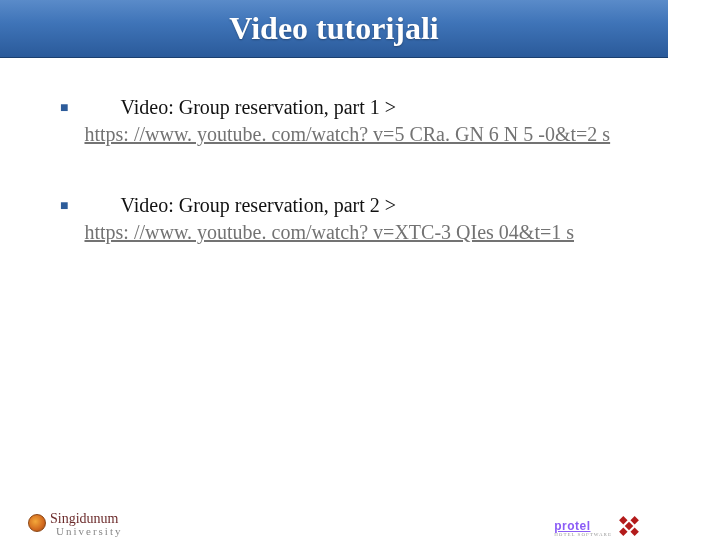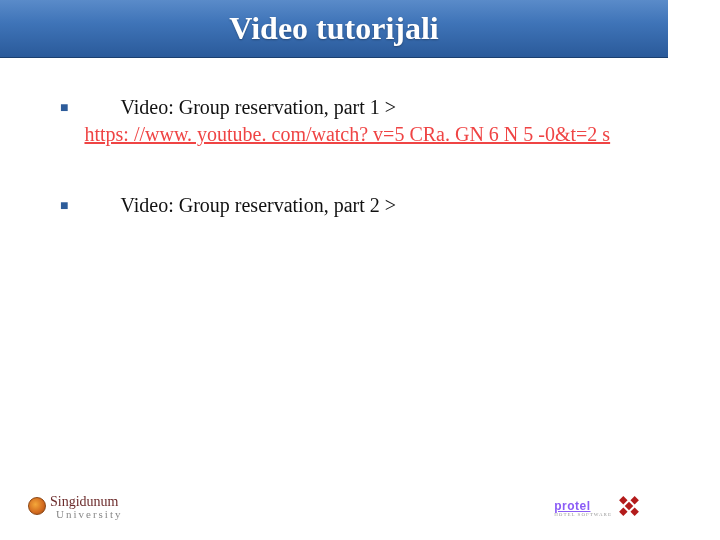--- a/index.html
+++ b/index.html
@@ -41,33 +41,33 @@
   .bullet-mark {
     color: #2d5c9a;
     font-size: 14px;
     margin-right: 16px;
     margin-top: 6px;
     flex-shrink: 0;
   }
   .bullet-body { line-height: 1.35; }
   .bullet-lead { color: #111; margin-left: 36px; }
   .link {
-    color: #ef4444;
+    color: #737373;
     text-decoration: underline;
     word-break: break-all;
   }
   .footer {
     position: absolute;
-    bottom: 14px;
+    bottom: 3px;
     left: 0;
     right: 0;
     height: 40px;
     display: flex;
     justify-content: space-between;
-    align-items: center;
+    align-items: flex-end;
     padding: 0 28px;
     gap: 45px;
   }
   .logo-left {
     display: flex;
     align-items: center;
     gap: 4px;
   }
   .logo-left-emblem {
     width: 18px; height: 18px;
@@ -137,20 +137,21 @@
       <div class="bullet-body">
         <span class="bullet-lead">Video: Group reservation, part 1 &gt;</span><br>
         <a class="link" href="#">https: //www. youtube. com/watch? v=5 CRa. GN 6 N 5 -0&amp;t=2 s</a>
       </div>
     </div>
 
     <div class="bullet-item">
       <div class="bullet-mark">■</div>
       <div class="bullet-body">
         <span class="bullet-lead">Video: Group reservation, part 2 &gt;</span><br>
+        <a class="link" href="#">https: //www. youtube. com/watch? v=XTC-3 QIes 04&amp;t=1 s</a>
       </div>
     </div>
 
   </div>
 
   <div class="footer">
     <div class="logo-left">
       <div class="logo-left-emblem"></div>
       <div>
         <span class="logo-left-text">Singidunum</span>

